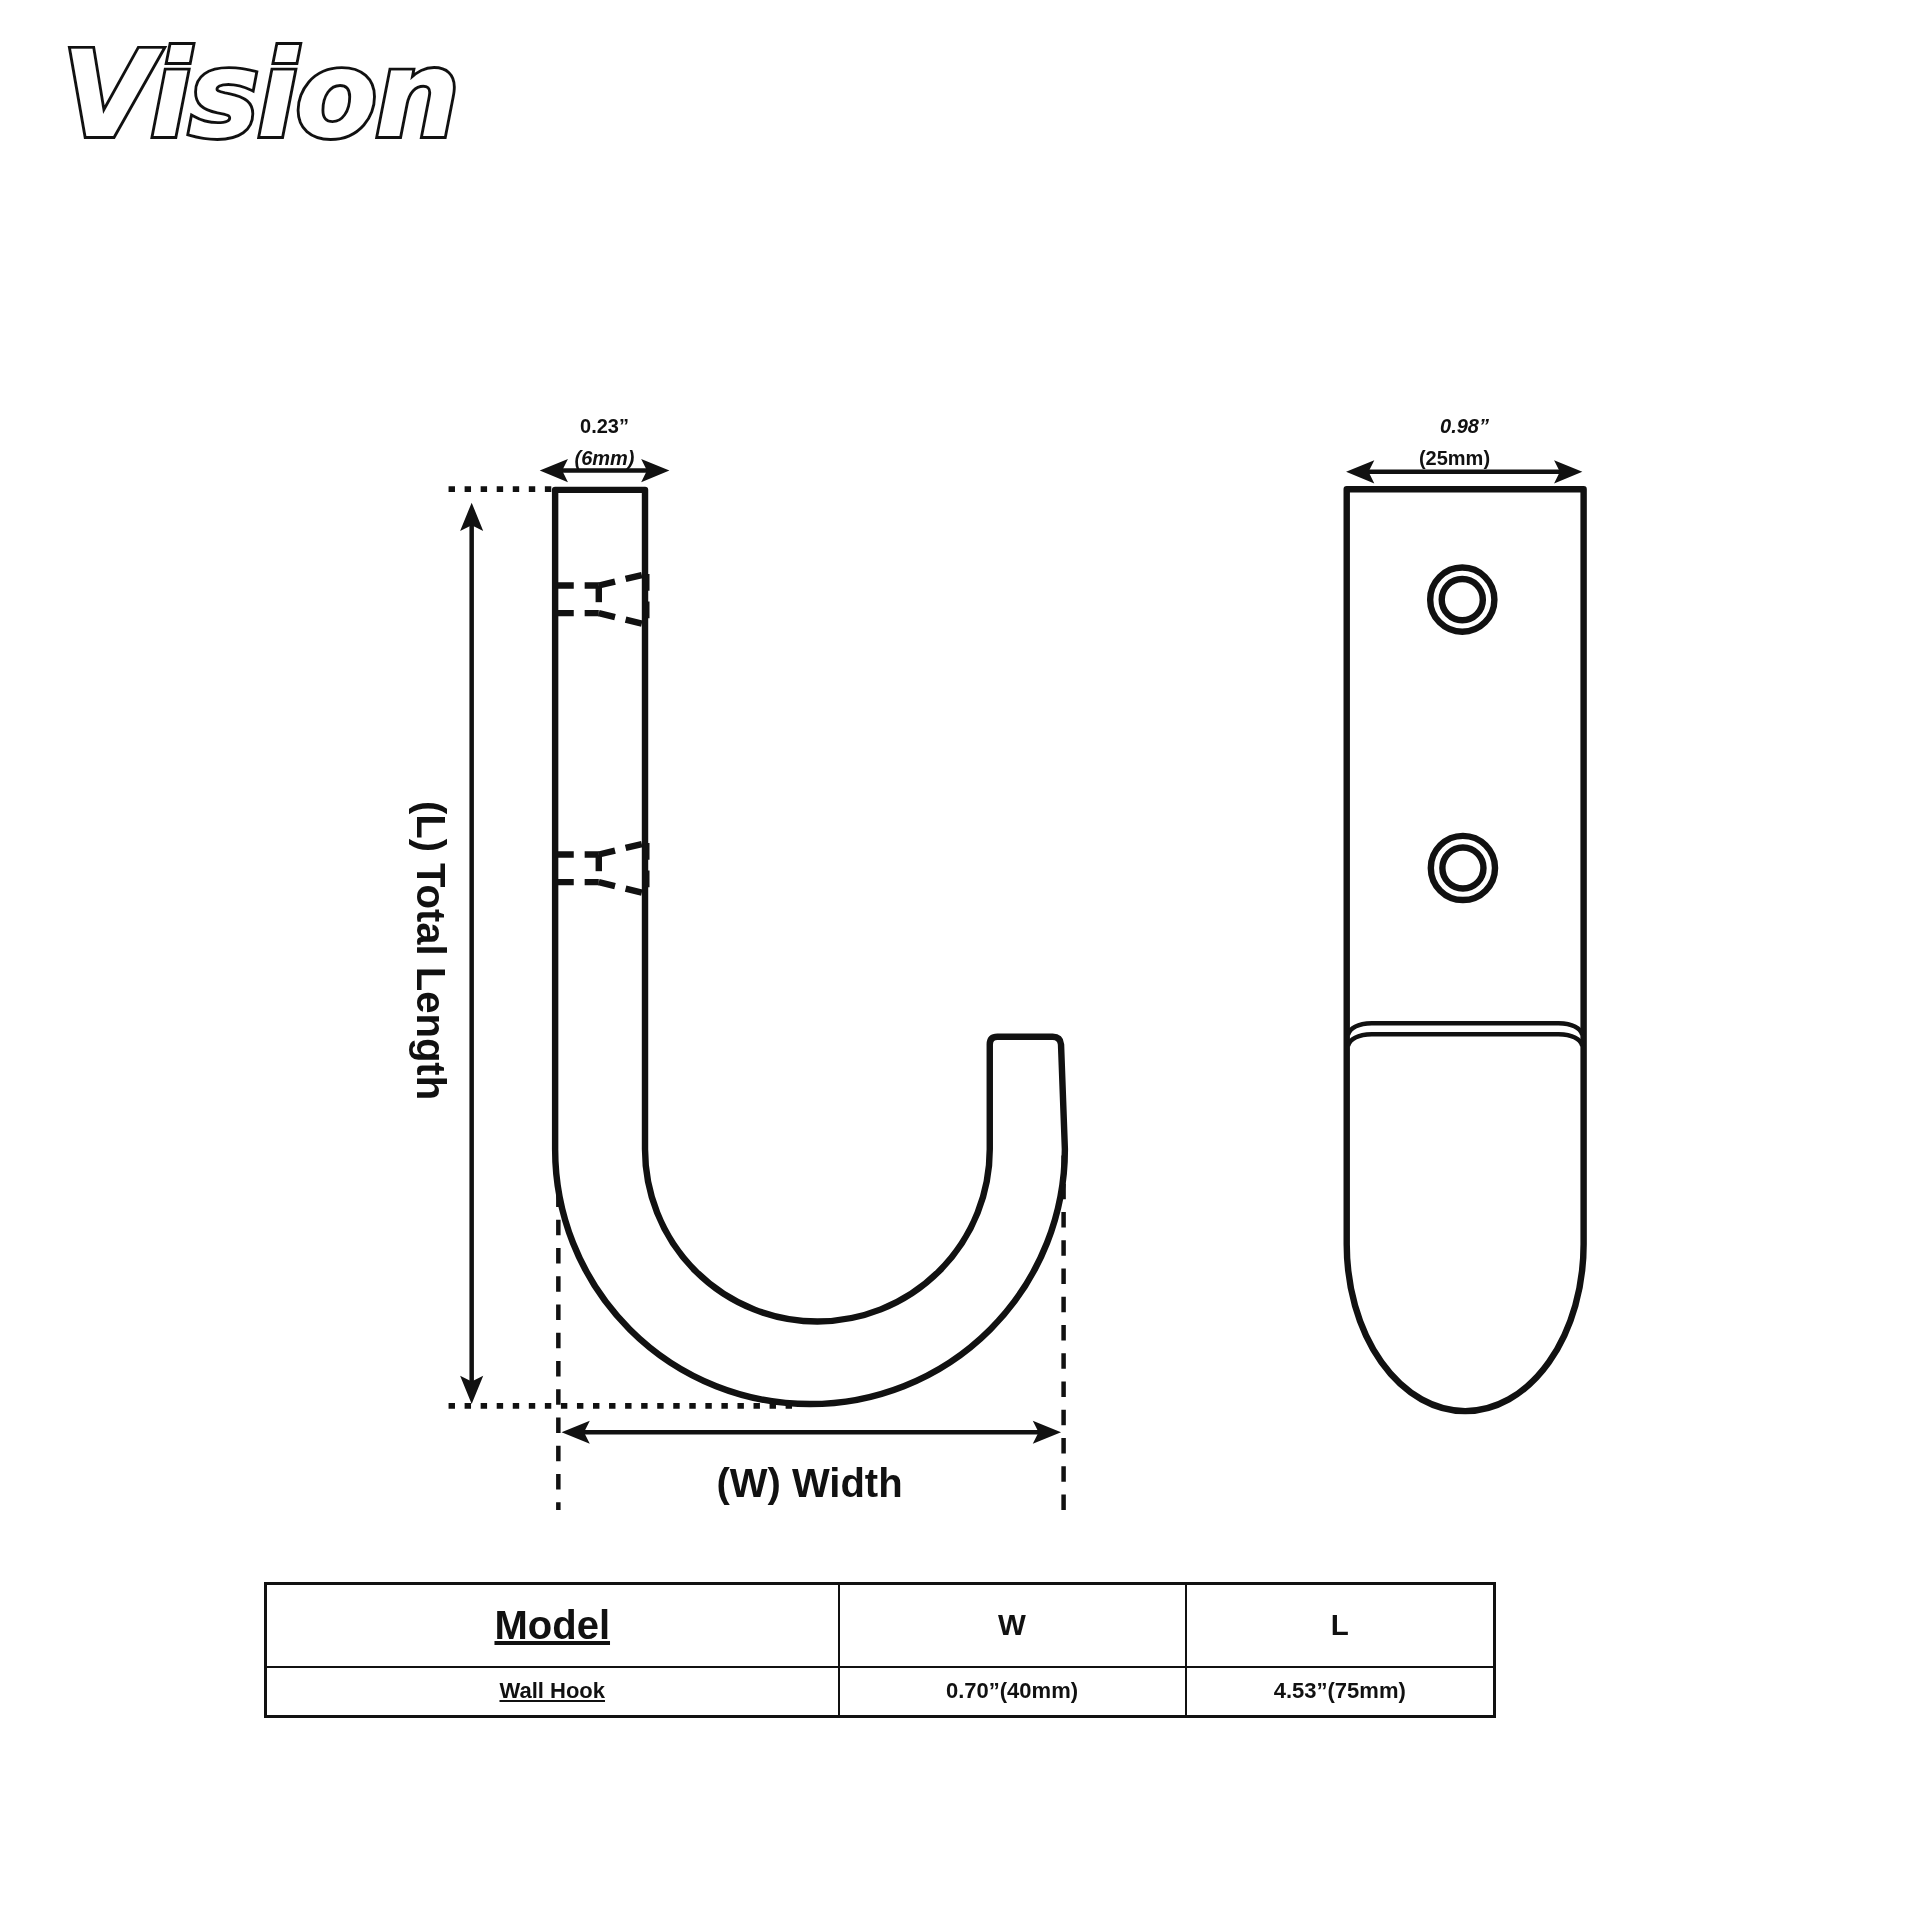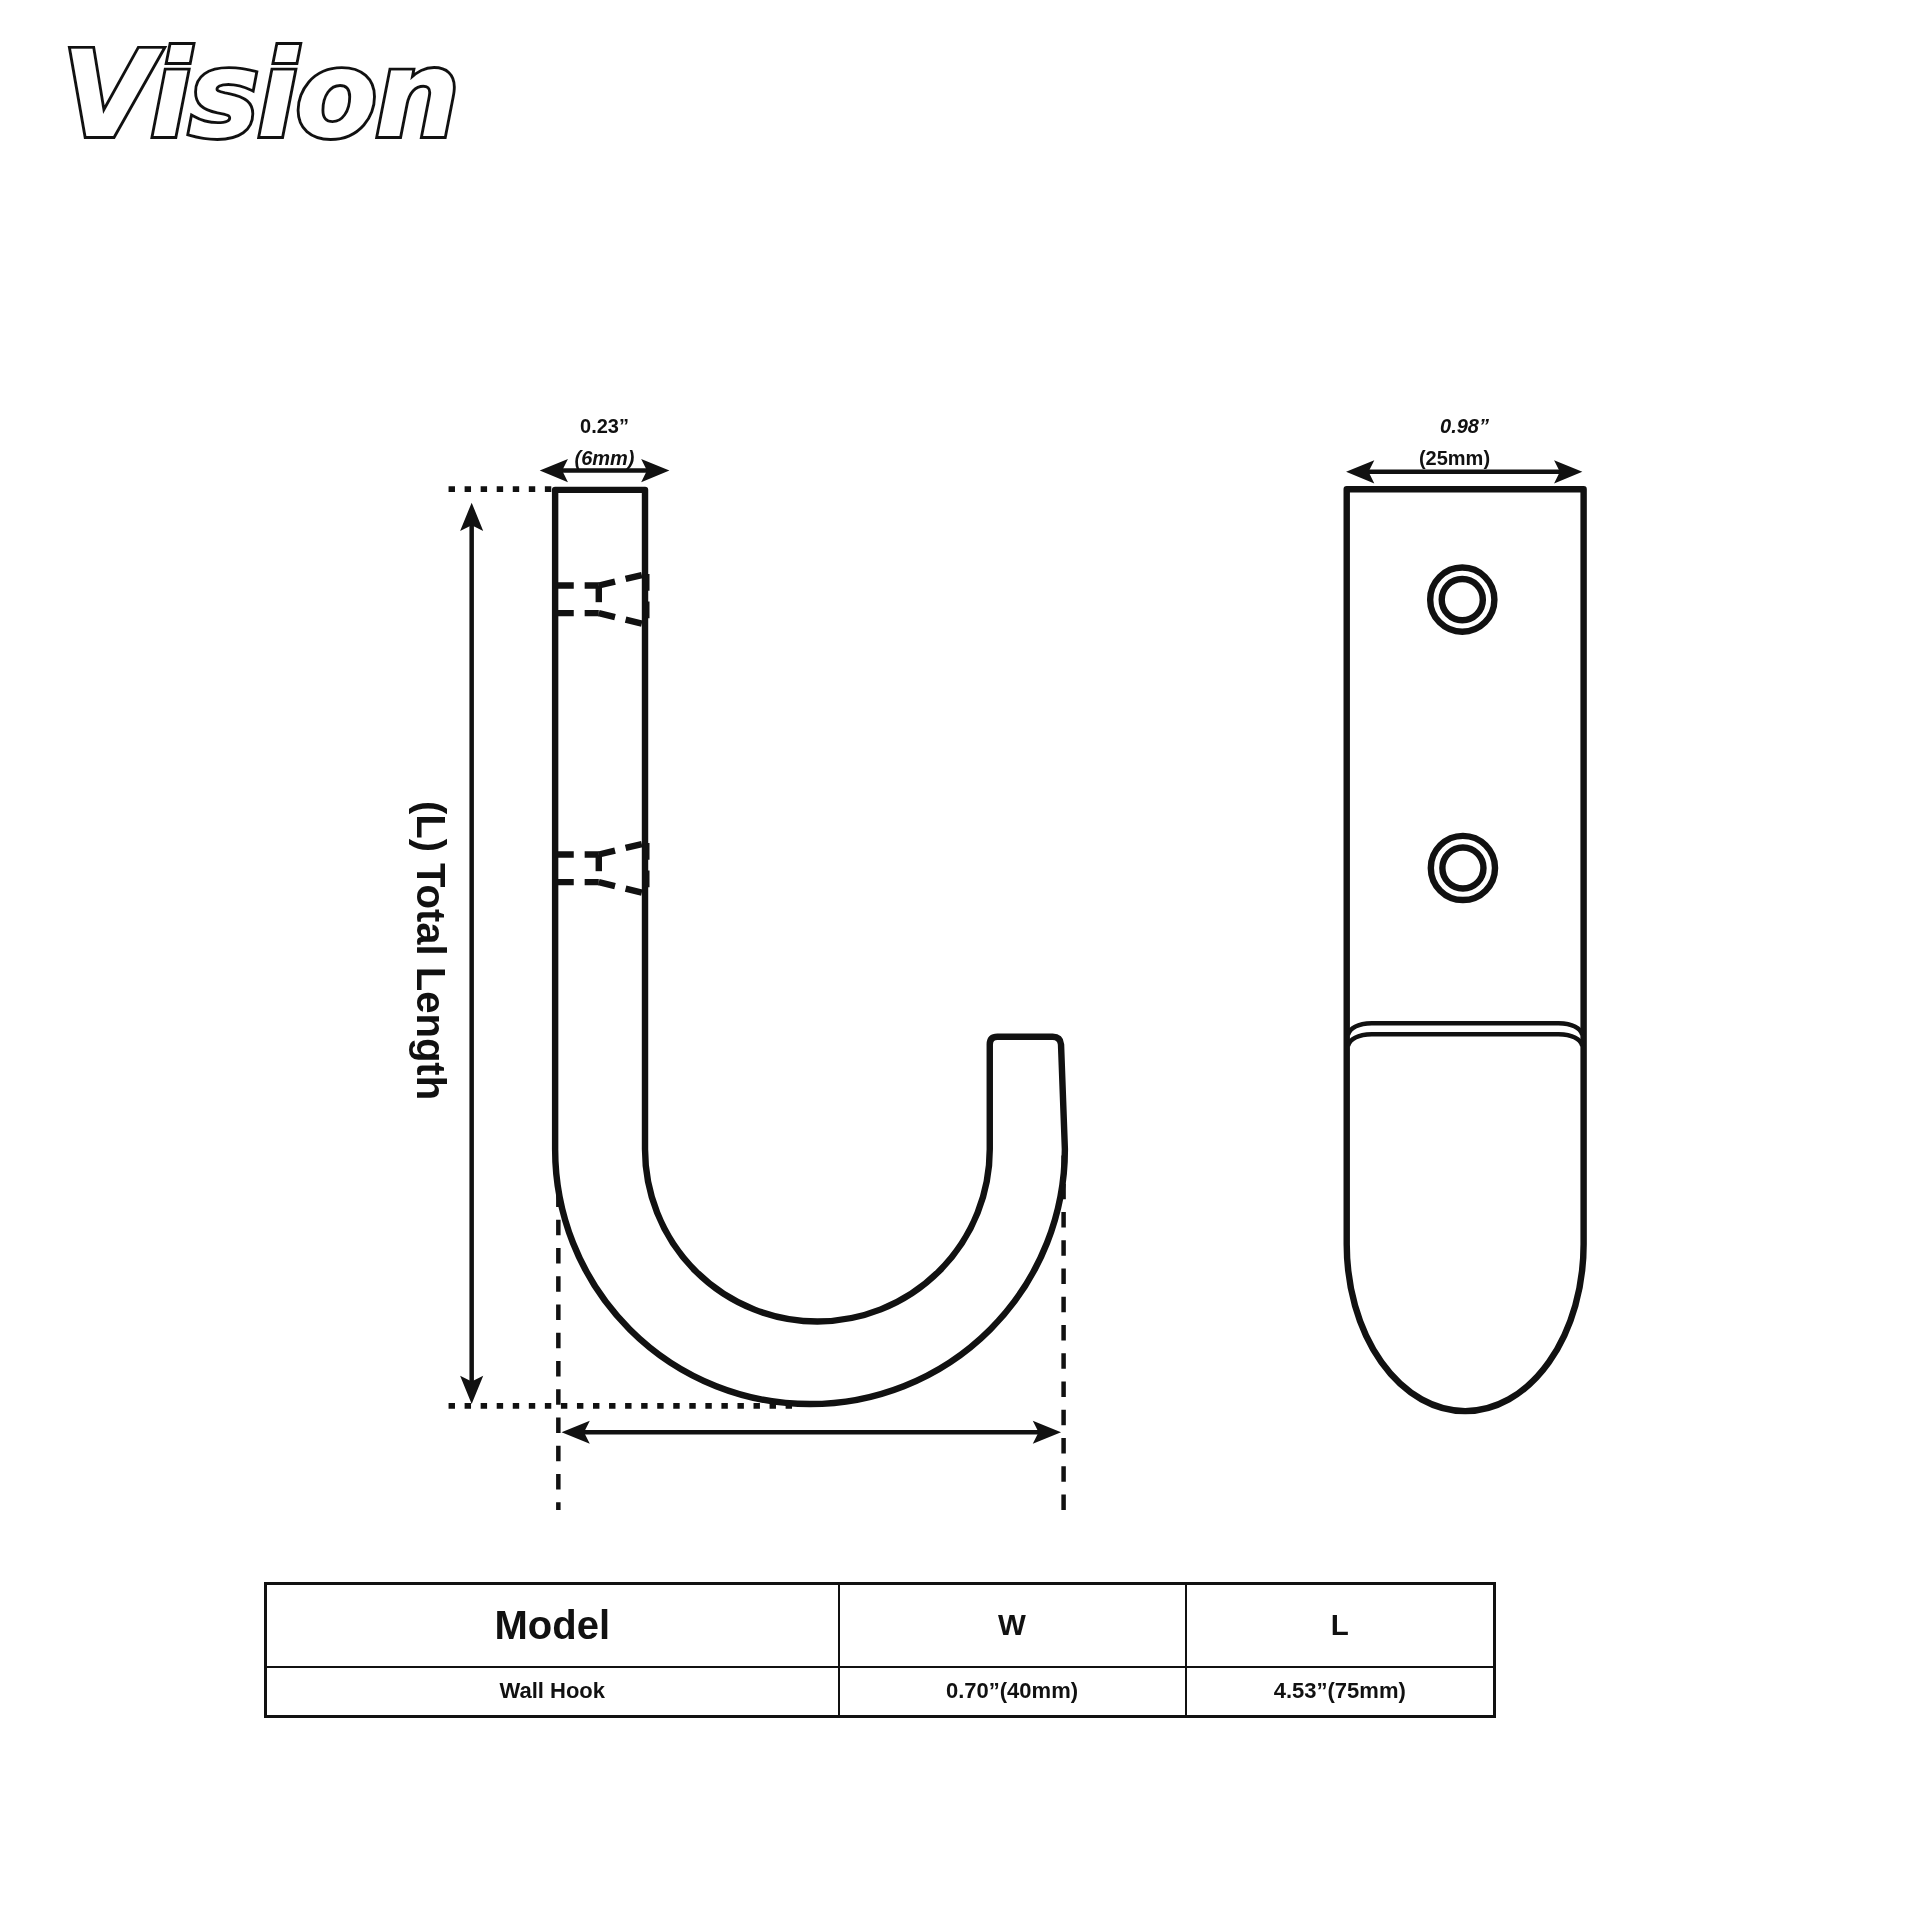--- a/index.html
+++ b/index.html
@@ -55,21 +55,21 @@
     border: 2.6px solid var(--ink);
     text-align: center;
     vertical-align: middle;
     color: var(--ink);
     font-weight: bold;
   }
   table.spec { border: 3.9px solid var(--ink); }
   td.h-model { font-size: 40px; }
   td.h-small { font-size: 29.5px; }
   td.cell    { font-size: 22px; }
-  .col-model { width: 573px; }
+  .col-model { width: 573px; text-decoration: underline; }
   .col-w     { width: 347px; }
   .col-l     { width: 309px; }
 </style>
 </head>
 <body>
 
 <div class="canvas">
 
   <svg class="logo-svg" width="514" height="193" viewBox="0 0 800 300">
     <text class="logo-text" x="78" y="212">Vision</text>
@@ -161,20 +161,21 @@
   </svg>
 
   <div class="lbl dim-txt" style="left:490px; top:410px;">0.23”</div>
   <div class="lbl dim-txt" style="left:490px; top:442px;font-style:italic;">(6mm)</div>
 
   <div class="lbl dim-txt" style="left:1350px; top:410px;font-style:italic;">0.98”</div>
   <div class="lbl dim-txt" style="left:1340px; top:442px;">(25mm)</div>
 
   <div class="lbl axis-lbl rot90" style="left:194px; top:928px; width:449px; height:45px;">(L) Total Length</div>
 
+  <div class="lbl axis-lbl" style="left:573px; top:1461px; width:449px;">(W) Width</div>
 
   <table class="spec">
     <tbody>
         <tr>
       <td class="h-model col-model">Model</td>
       <td class="h-small col-w">W</td>
       <td class="h-small col-l">L</td>
     </tr>
     <tr>
       <td class="cell col-model">Wall Hook</td>

